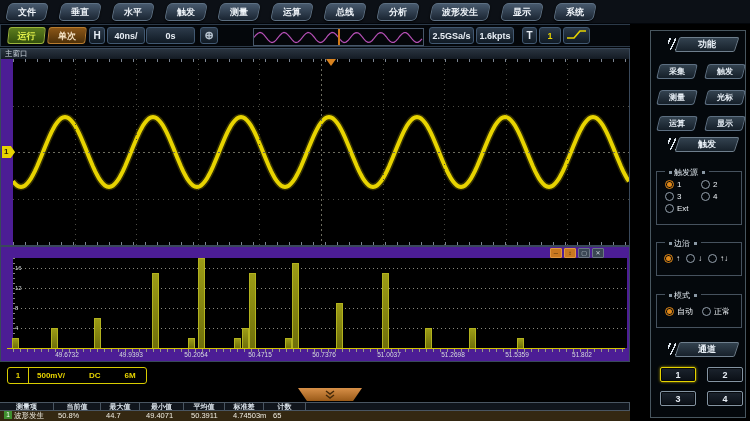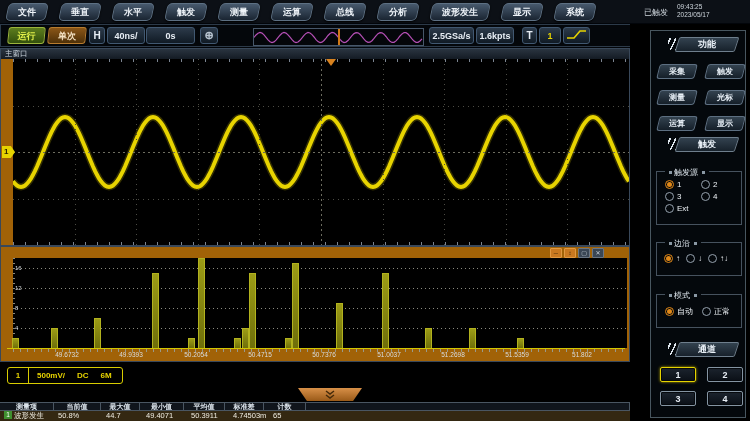--- a/index.html
+++ b/index.html
@@ -16,21 +16,21 @@
   .tb{position:absolute;top:2px;height:17px;background:linear-gradient(#2c3a4a,#101a24);border:1px solid #415871;border-radius:3px;color:#e8eef5;font-size:9px;font-weight:bold;text-align:center;line-height:16px;box-sizing:border-box;transform:skewX(-6deg);}
   .tb .unskew{transform:skewX(6deg);}
   #btn-run{background:linear-gradient(#5d7d1e,#33500c);border-color:#9cb53c;color:#e2f04a;}
   #btn-single{background:linear-gradient(#8a5617,#4e3008);border-color:#b87c2e;color:#f5e3c4;}
   #preview{position:absolute;left:252px;top:3px;width:171px;height:18px;background:#04060a;border:1px solid #47576a;box-sizing:border-box;}
   #status-area{position:absolute;left:630px;top:0;width:120px;height:24px;}
   #trig-state{position:absolute;left:14px;top:7px;font-size:8px;color:#cfd6dd;}
   #clock{position:absolute;left:47px;top:3px;font-size:6.5px;line-height:8px;color:#cfd6dd;}
 
   
-  .panel{position:absolute;left:0;width:630px;background:#a16207;border:1px solid #39485a;box-sizing:border-box;}
+  .panel{position:absolute;left:0;width:630px;background:#4c1d95;border:1px solid #39485a;box-sizing:border-box;}
   .ptitle{height:10px;background:linear-gradient(#2a3440,#141b24);color:#ccd5de;font-size:7.5px;line-height:10px;padding-left:4px;}
   #main-panel{top:48px;height:198px;}
   #grid{position:absolute;left:12px;top:10px;width:616px;height:186px;background:#000;}
   .vline{position:absolute;top:0;width:1px;height:186px;background:repeating-linear-gradient(to bottom,#4c4c44 0 1px,transparent 1px 5px);}
   .hline{position:absolute;left:0;height:1px;width:616px;background:repeating-linear-gradient(to right,#4c4c44 0 1px,transparent 1px 5px);}
   .centerline{background:repeating-linear-gradient(to bottom,#6d6d60 0 2px,transparent 2px 5px);}
   .centerlineh{background:repeating-linear-gradient(to right,#6d6d60 0 2px,transparent 2px 5px);}
   .tickstrip-top{position:absolute;left:0;top:0;width:616px;height:3px;background:repeating-linear-gradient(to right,#7b8490 0 1px,transparent 1px 12px);}
   .tickstrip-bot{position:absolute;left:0;bottom:0;width:616px;height:3px;background:repeating-linear-gradient(to right,#7b8490 0 1px,transparent 1px 12px);}
   #trig-marker{position:absolute;top:0;width:0;height:0;border-left:5px solid transparent;border-right:5px solid transparent;border-top:7px solid #d8821e;}
@@ -47,21 +47,21 @@
   .xlab{position:absolute;top:104px;font-size:6.5px;color:#d8dce0;transform:translateX(-50%);}
   #hist-controls{position:absolute;right:25px;top:1px;display:flex;gap:2px;}
   .wctl{width:10px;height:8px;font-size:6px;line-height:8px;text-align:center;border-radius:1px;}
   .wctl.org{background:#c87820;color:#3a2408;border:1px solid #e09840;}
   .wctl.gry{background:#3a4654;color:#c8d0d8;border:1px solid #6a7684;}
 
   
   #badge-strip{position:absolute;left:0;top:362px;width:630px;height:40px;background:#000;}
   #ch-badge{position:absolute;left:7px;top:5px;height:15px;border:1px solid #d8cc00;border-radius:3px;display:flex;align-items:center;color:#e6d300;font-size:8px;font-weight:bold;}
   #ch-badge .cell1{width:20px;text-align:center;border-right:1px solid #d8cc00;height:100%;line-height:15px;}
-  #ch-badge .vals{display:flex;gap:12px;padding:0 10px 0 8px;}
+  #ch-badge .vals{display:flex;gap:24px;padding:0 10px 0 8px;}
   #collapse-handle{position:absolute;left:298px;top:26px;width:64px;height:13px;background:linear-gradient(#d89048,#9a5a18);clip-path:polygon(0 0,100% 0,86% 100%,14% 100%);display:flex;align-items:center;justify-content:center;}
 
   
   #mtable{position:absolute;left:0;top:402px;width:630px;height:19px;background:#0a0e14;}
   #mt-head{display:flex;height:9px;}
   .hcell{background:#10151c;border:1px solid #4a5662;margin-left:-1px;color:#dbe3ea;font-size:7px;font-weight:bold;text-align:center;line-height:8px;box-sizing:border-box;}
   #mt-row{display:flex;height:10px;background:#342812;color:#f0ede2;font-size:7.5px;line-height:10px;}
   .rcell{box-sizing:border-box;padding-left:3px;white-space:nowrap;}
   .badge{display:inline-block;width:8px;height:8px;background:#3f8f2f;color:#fff;font-size:6.5px;line-height:8px;text-align:center;margin:0 2px 0 1px;vertical-align:1px;}
 
@@ -150,27 +150,20 @@
     <div class="tb" style="left:521px;width:15px;transform:none;font-size:10px;">T</div>
     <div class="tb" style="left:538px;width:22px;transform:none;color:#e6d300;">1</div>
     <div class="tb" style="left:562px;width:27px;transform:none;">
       <svg width="21" height="13">
           <path d="M1,10 H8 L14,3 H20" fill="none" stroke="#e6d300" stroke-width="1.6"></path>
         </svg>
     </div>
     <div class="tb" style="left:592px;width:47px;transform:none;color:#e6d300;margin-top:44px;">0V</div>
   </div>
 
-  <div id="status-area">
-    <span id="trig-state">已触发</span>
-    <div id="clock">
-      <div>09:43:25</div>
-      <div>2023/05/17</div>
-    </div>
-  </div>
 
   <div class="panel" id="main-panel">
     <div class="ptitle">主窗口</div>
     <div id="grid">
       <div class="tickstrip-top"></div>
       <div class="tickstrip-bot"></div>
       <svg id="wave-svg" width="616" height="186" style="position:absolute;left:0;top:0;">
         <path id="wave-glow" fill="none" stroke="#e8d400" stroke-width="7" stroke-opacity="0.22" d="M0,122.3 L2,124.7 L4,126.5 L6,127.5 L8,127.9 L10,127.5 L12,126.5 L14,124.7 L16,122.3 L18,119.4 L20,115.8 L22,111.9 L24,107.5 L26,102.8 L28,98.0 L30,93.0 L32,88.0 L34,83.2 L36,78.5 L38,74.1 L40,70.2 L42,66.6 L44,63.7 L46,61.3 L48,59.5 L50,58.5 L52,58.1 L54,58.5 L56,59.5 L58,61.3 L60,63.7 L62,66.6 L64,70.2 L66,74.1 L68,78.5 L70,83.2 L72,88.0 L74,93.0 L76,98.0 L78,102.8 L80,107.5 L82,111.9 L84,115.8 L86,119.4 L88,122.3 L90,124.7 L92,126.5 L94,127.5 L96,127.9 L98,127.5 L100,126.5 L102,124.7 L104,122.3 L106,119.4 L108,115.8 L110,111.9 L112,107.5 L114,102.8 L116,98.0 L118,93.0 L120,88.0 L122,83.2 L124,78.5 L126,74.1 L128,70.2 L130,66.6 L132,63.7 L134,61.3 L136,59.5 L138,58.5 L140,58.1 L142,58.5 L144,59.5 L146,61.3 L148,63.7 L150,66.6 L152,70.2 L154,74.1 L156,78.5 L158,83.2 L160,88.0 L162,93.0 L164,98.0 L166,102.8 L168,107.5 L170,111.9 L172,115.8 L174,119.4 L176,122.3 L178,124.7 L180,126.5 L182,127.5 L184,127.9 L186,127.5 L188,126.5 L190,124.7 L192,122.3 L194,119.4 L196,115.8 L198,111.9 L200,107.5 L202,102.8 L204,98.0 L206,93.0 L208,88.0 L210,83.2 L212,78.5 L214,74.1 L216,70.2 L218,66.6 L220,63.7 L222,61.3 L224,59.5 L226,58.5 L228,58.1 L230,58.5 L232,59.5 L234,61.3 L236,63.7 L238,66.6 L240,70.2 L242,74.1 L244,78.5 L246,83.2 L248,88.0 L250,93.0 L252,98.0 L254,102.8 L256,107.5 L258,111.9 L260,115.8 L262,119.4 L264,122.3 L266,124.7 L268,126.5 L270,127.5 L272,127.9 L274,127.5 L276,126.5 L278,124.7 L280,122.3 L282,119.4 L284,115.8 L286,111.9 L288,107.5 L290,102.8 L292,98.0 L294,93.0 L296,88.0 L298,83.2 L300,78.5 L302,74.1 L304,70.2 L306,66.6 L308,63.7 L310,61.3 L312,59.5 L314,58.5 L316,58.1 L318,58.5 L320,59.5 L322,61.3 L324,63.7 L326,66.6 L328,70.2 L330,74.1 L332,78.5 L334,83.2 L336,88.0 L338,93.0 L340,98.0 L342,102.8 L344,107.5 L346,111.9 L348,115.8 L350,119.4 L352,122.3 L354,124.7 L356,126.5 L358,127.5 L360,127.9 L362,127.5 L364,126.5 L366,124.7 L368,122.3 L370,119.4 L372,115.8 L374,111.9 L376,107.5 L378,102.8 L380,98.0 L382,93.0 L384,88.0 L386,83.2 L388,78.5 L390,74.1 L392,70.2 L394,66.6 L396,63.7 L398,61.3 L400,59.5 L402,58.5 L404,58.1 L406,58.5 L408,59.5 L410,61.3 L412,63.7 L414,66.6 L416,70.2 L418,74.1 L420,78.5 L422,83.2 L424,88.0 L426,93.0 L428,98.0 L430,102.8 L432,107.5 L434,111.9 L436,115.8 L438,119.4 L440,122.3 L442,124.7 L444,126.5 L446,127.5 L448,127.9 L450,127.5 L452,126.5 L454,124.7 L456,122.3 L458,119.4 L460,115.8 L462,111.9 L464,107.5 L466,102.8 L468,98.0 L470,93.0 L472,88.0 L474,83.2 L476,78.5 L478,74.1 L480,70.2 L482,66.6 L484,63.7 L486,61.3 L488,59.5 L490,58.5 L492,58.1 L494,58.5 L496,59.5 L498,61.3 L500,63.7 L502,66.6 L504,70.2 L506,74.1 L508,78.5 L510,83.2 L512,88.0 L514,93.0 L516,98.0 L518,102.8 L520,107.5 L522,111.9 L524,115.8 L526,119.4 L528,122.3 L530,124.7 L532,126.5 L534,127.5 L536,127.9 L538,127.5 L540,126.5 L542,124.7 L544,122.3 L546,119.4 L548,115.8 L550,111.9 L552,107.5 L554,102.8 L556,98.0 L558,93.0 L560,88.0 L562,83.2 L564,78.5 L566,74.1 L568,70.2 L570,66.6 L572,63.7 L574,61.3 L576,59.5 L578,58.5 L580,58.1 L582,58.5 L584,59.5 L586,61.3 L588,63.7 L590,66.6 L592,70.2 L594,74.1 L596,78.5 L598,83.2 L600,88.0 L602,93.0 L604,98.0 L606,102.8 L608,107.5 L610,111.9 L612,115.8 L614,119.4 L616,122.3 "></path>
         <path id="wave-path" fill="none" stroke="#e8d400" stroke-width="4" d="M0,122.3 L2,124.7 L4,126.5 L6,127.5 L8,127.9 L10,127.5 L12,126.5 L14,124.7 L16,122.3 L18,119.4 L20,115.8 L22,111.9 L24,107.5 L26,102.8 L28,98.0 L30,93.0 L32,88.0 L34,83.2 L36,78.5 L38,74.1 L40,70.2 L42,66.6 L44,63.7 L46,61.3 L48,59.5 L50,58.5 L52,58.1 L54,58.5 L56,59.5 L58,61.3 L60,63.7 L62,66.6 L64,70.2 L66,74.1 L68,78.5 L70,83.2 L72,88.0 L74,93.0 L76,98.0 L78,102.8 L80,107.5 L82,111.9 L84,115.8 L86,119.4 L88,122.3 L90,124.7 L92,126.5 L94,127.5 L96,127.9 L98,127.5 L100,126.5 L102,124.7 L104,122.3 L106,119.4 L108,115.8 L110,111.9 L112,107.5 L114,102.8 L116,98.0 L118,93.0 L120,88.0 L122,83.2 L124,78.5 L126,74.1 L128,70.2 L130,66.6 L132,63.7 L134,61.3 L136,59.5 L138,58.5 L140,58.1 L142,58.5 L144,59.5 L146,61.3 L148,63.7 L150,66.6 L152,70.2 L154,74.1 L156,78.5 L158,83.2 L160,88.0 L162,93.0 L164,98.0 L166,102.8 L168,107.5 L170,111.9 L172,115.8 L174,119.4 L176,122.3 L178,124.7 L180,126.5 L182,127.5 L184,127.9 L186,127.5 L188,126.5 L190,124.7 L192,122.3 L194,119.4 L196,115.8 L198,111.9 L200,107.5 L202,102.8 L204,98.0 L206,93.0 L208,88.0 L210,83.2 L212,78.5 L214,74.1 L216,70.2 L218,66.6 L220,63.7 L222,61.3 L224,59.5 L226,58.5 L228,58.1 L230,58.5 L232,59.5 L234,61.3 L236,63.7 L238,66.6 L240,70.2 L242,74.1 L244,78.5 L246,83.2 L248,88.0 L250,93.0 L252,98.0 L254,102.8 L256,107.5 L258,111.9 L260,115.8 L262,119.4 L264,122.3 L266,124.7 L268,126.5 L270,127.5 L272,127.9 L274,127.5 L276,126.5 L278,124.7 L280,122.3 L282,119.4 L284,115.8 L286,111.9 L288,107.5 L290,102.8 L292,98.0 L294,93.0 L296,88.0 L298,83.2 L300,78.5 L302,74.1 L304,70.2 L306,66.6 L308,63.7 L310,61.3 L312,59.5 L314,58.5 L316,58.1 L318,58.5 L320,59.5 L322,61.3 L324,63.7 L326,66.6 L328,70.2 L330,74.1 L332,78.5 L334,83.2 L336,88.0 L338,93.0 L340,98.0 L342,102.8 L344,107.5 L346,111.9 L348,115.8 L350,119.4 L352,122.3 L354,124.7 L356,126.5 L358,127.5 L360,127.9 L362,127.5 L364,126.5 L366,124.7 L368,122.3 L370,119.4 L372,115.8 L374,111.9 L376,107.5 L378,102.8 L380,98.0 L382,93.0 L384,88.0 L386,83.2 L388,78.5 L390,74.1 L392,70.2 L394,66.6 L396,63.7 L398,61.3 L400,59.5 L402,58.5 L404,58.1 L406,58.5 L408,59.5 L410,61.3 L412,63.7 L414,66.6 L416,70.2 L418,74.1 L420,78.5 L422,83.2 L424,88.0 L426,93.0 L428,98.0 L430,102.8 L432,107.5 L434,111.9 L436,115.8 L438,119.4 L440,122.3 L442,124.7 L444,126.5 L446,127.5 L448,127.9 L450,127.5 L452,126.5 L454,124.7 L456,122.3 L458,119.4 L460,115.8 L462,111.9 L464,107.5 L466,102.8 L468,98.0 L470,93.0 L472,88.0 L474,83.2 L476,78.5 L478,74.1 L480,70.2 L482,66.6 L484,63.7 L486,61.3 L488,59.5 L490,58.5 L492,58.1 L494,58.5 L496,59.5 L498,61.3 L500,63.7 L502,66.6 L504,70.2 L506,74.1 L508,78.5 L510,83.2 L512,88.0 L514,93.0 L516,98.0 L518,102.8 L520,107.5 L522,111.9 L524,115.8 L526,119.4 L528,122.3 L530,124.7 L532,126.5 L534,127.5 L536,127.9 L538,127.5 L540,126.5 L542,124.7 L544,122.3 L546,119.4 L548,115.8 L550,111.9 L552,107.5 L554,102.8 L556,98.0 L558,93.0 L560,88.0 L562,83.2 L564,78.5 L566,74.1 L568,70.2 L570,66.6 L572,63.7 L574,61.3 L576,59.5 L578,58.5 L580,58.1 L582,58.5 L584,59.5 L586,61.3 L588,63.7 L590,66.6 L592,70.2 L594,74.1 L596,78.5 L598,83.2 L600,88.0 L602,93.0 L604,98.0 L606,102.8 L608,107.5 L610,111.9 L612,115.8 L614,119.4 L616,122.3 "></path>
       </svg>

